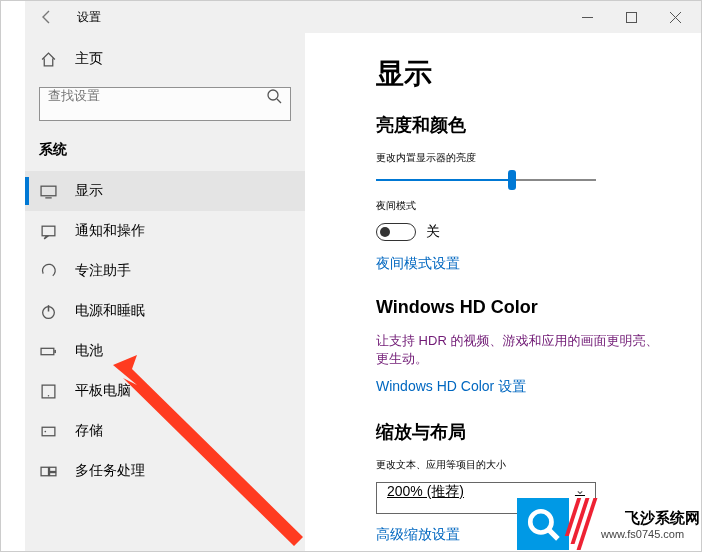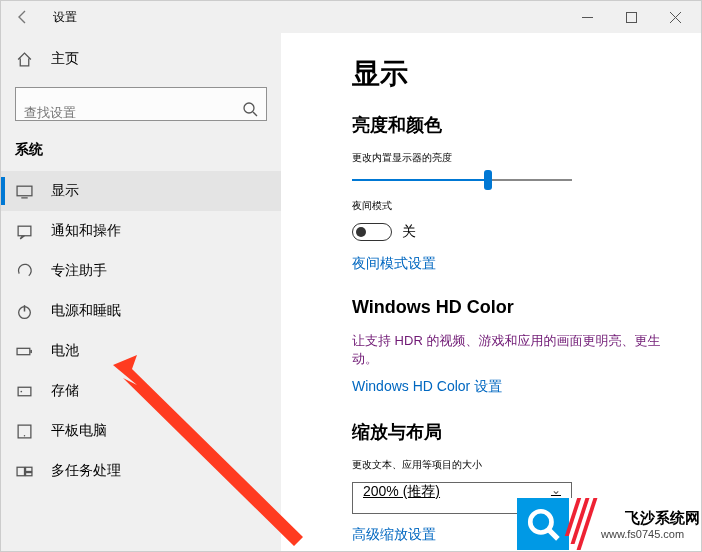--- a/index.html
+++ b/index.html
@@ -6,21 +6,21 @@
   body {
     font-family: "Microsoft YaHei", "Segoe UI", sans-serif;
     font-size: 14px;
     color: #000;
     width: 702px;
     height: 552px;
     overflow: hidden;
     position: relative;
     background: #fff;
   }
-  .window { display: flex; flex-direction: column; height: 100%; border: 1px solid #ccc; }
+  .window { display: flex; flex-direction: column; height: 100%; border: 1px solid #ccc; padding-left: 24px; }
   .titlebar {
     height: 32px;
     display: flex;
     align-items: center;
     justify-content: space-between;
     padding: 0 4px 0 4px;
     background: #f0f0f0;
   }
   .titlebar-left { display: flex; align-items: center; gap: 16px; }
   .win-ctrls { display: flex; }
@@ -31,21 +31,21 @@
 
   .body { display: flex; flex: 1; overflow: hidden; gap: 41px; }
   .sidebar { width: 280px; background: #f0f0f0; display: flex; flex-direction: column; padding-top: 6px; }
   .home-row, .nav-item {
     height: 40px; display: flex; align-items: center; padding: 0 14px; gap: 18px; cursor: pointer;
   }
   .home-row .icon, .nav-item .icon { width: 18px; display:flex; align-items:center; justify-content:center; color:#555; }
   .search-wrap { padding: 8px 14px 14px 14px; }
   .search {
     width: 100%; height: 34px; border: 1px solid #919191; background: #fcfcfc;
-    display: flex; align-items: flex-end; padding: 0 8px; justify-content: space-between;
+    display: flex; align-items: flex-start; padding: 0 8px; justify-content: space-between;
   }
   .search input { border: none; background: transparent; outline: none; font-size: 13px; width: 85%; }
   .search .sicon { color: #555; }
   .section-label { font-weight: 600; padding: 6px 14px 12px 14px; }
   .nav-item.active { position: relative; background: #e4e4e4; }
   .nav-item.active::before {
     content: ""; position: absolute; left: 0; top: 6px; bottom: 6px; width: 4px; background: #0078d4;
   }
 
   .main { flex: 1; padding: 22px 30px 0 30px; overflow: hidden; background: #fff; }
@@ -193,34 +193,34 @@
             <svg width="17" height="17" viewBox="0 0 16 16">
               <rect x="1" y="5" width="12" height="6" fill="none" stroke="currentColor" stroke-width="1.2"></rect>
               <rect x="13.5" y="6.5" width="1.5" height="3" fill="currentColor"></rect>
             </svg>
           </span>
         <span>电池</span>
       </div>
       <div class="nav-item">
         <span class="icon">
             <svg width="17" height="17" viewBox="0 0 16 16">
+              <rect x="2" y="2" width="12" height="12" fill="none" stroke="currentColor" stroke-width="1.2"></rect>
+              <circle cx="8" cy="12" r="0.7" fill="currentColor"></circle>
+            </svg>
+          </span>
+        <span>平板电脑</span>
+      </div>
+      <div class="nav-item">
+        <span class="icon">
+            <svg width="17" height="17" viewBox="0 0 16 16">
               <rect x="2" y="4" width="12" height="8" fill="none" stroke="currentColor" stroke-width="1.2"></rect>
               <circle cx="5" cy="8" r="0.8" fill="currentColor"></circle>
             </svg>
           </span>
         <span>存储</span>
-      </div>
-      <div class="nav-item">
-        <span class="icon">
-            <svg width="17" height="17" viewBox="0 0 16 16">
-              <rect x="2" y="2" width="12" height="12" fill="none" stroke="currentColor" stroke-width="1.2"></rect>
-              <circle cx="8" cy="12" r="0.7" fill="currentColor"></circle>
-            </svg>
-          </span>
-        <span>平板电脑</span>
       </div>
       <div class="nav-item">
         <span class="icon">
             <svg width="17" height="17" viewBox="0 0 16 16">
               <rect x="1" y="4" width="7" height="8" fill="none" stroke="currentColor" stroke-width="1.2"></rect>
               <rect x="9" y="4" width="6" height="4" fill="none" stroke="currentColor" stroke-width="1.2"></rect>
               <rect x="9" y="9" width="6" height="3" fill="none" stroke="currentColor" stroke-width="1.2"></rect>
             </svg>
           </span>
         <span>多任务处理</span>

